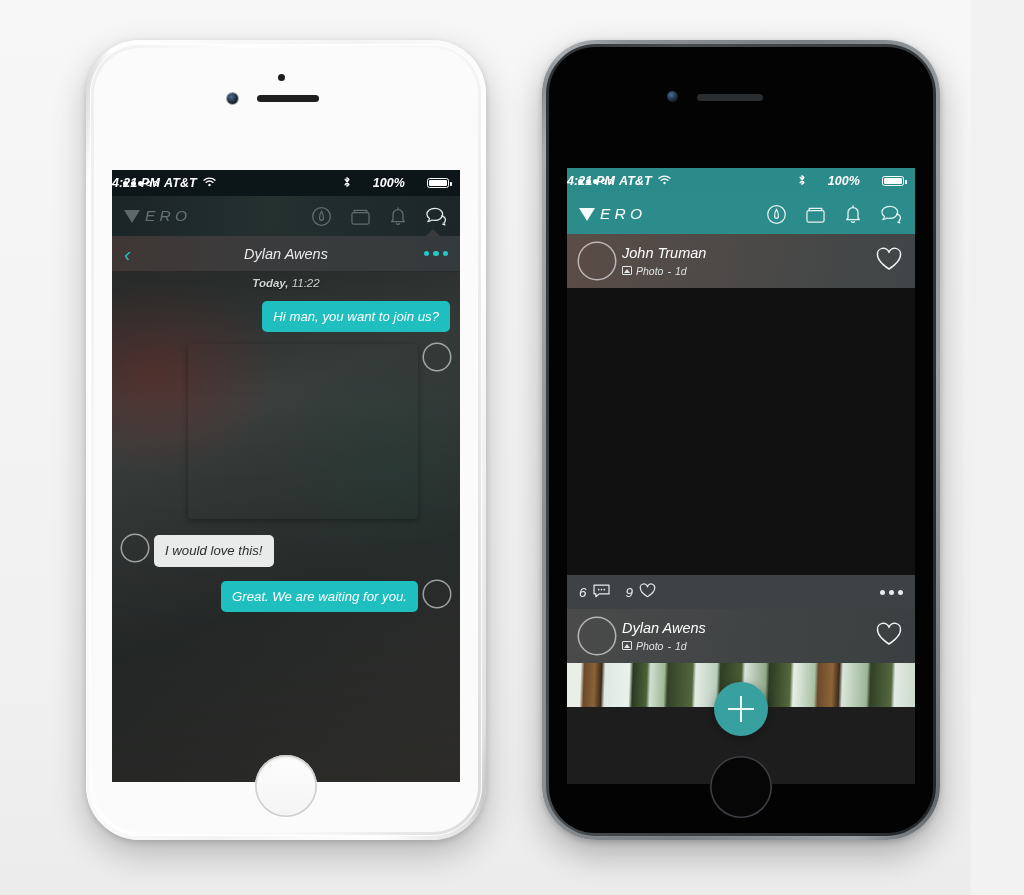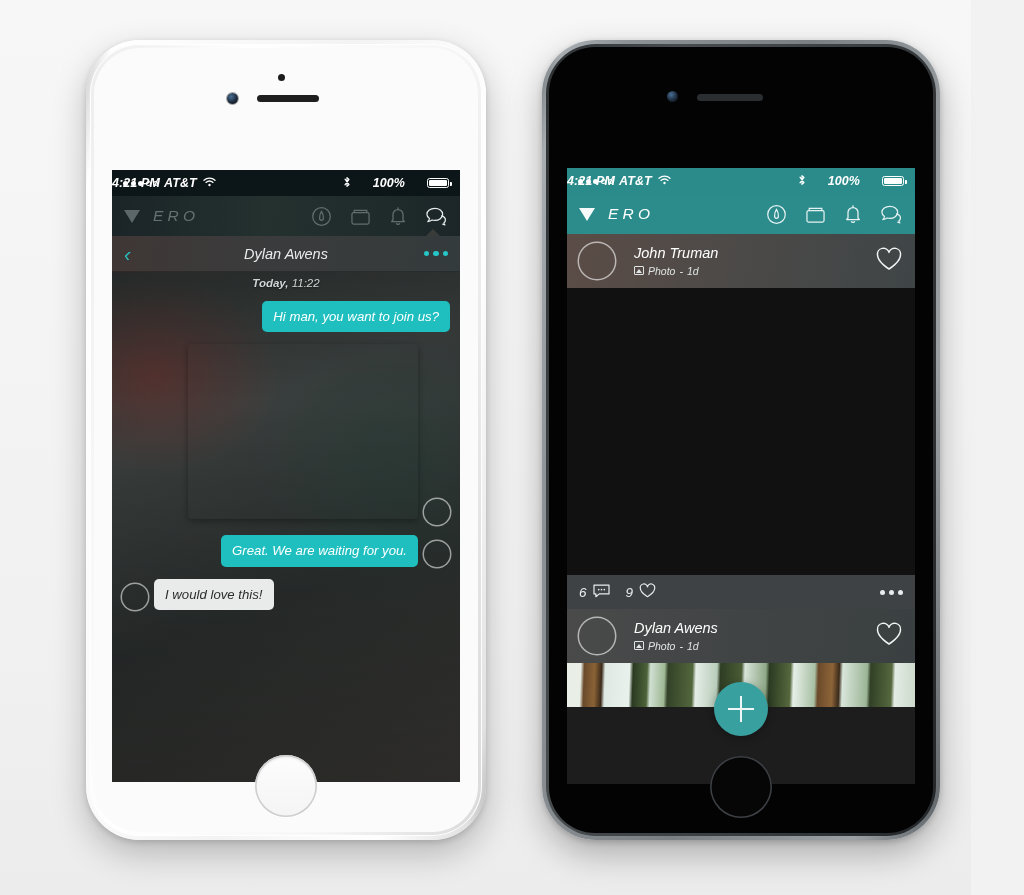--- a/index.html
+++ b/index.html
@@ -85,21 +85,21 @@
   .sb-right{ margin-left:auto; display:flex; align-items:center; gap:22px; z-index:2;}
   .batt{ width:22px; height:10px; border:1.3px solid #fff; border-radius:2.5px;
     position:relative; }
   .batt:after{ content:""; position:absolute; right:-3.5px; top:2.6px;
     width:2px; height:4px; background:#fff; border-radius:0 1px 1px 0; }
   .batt i{ position:absolute; inset:1.3px; background:#fff; border-radius:1px; display:block;}
 
   
   .navbar{ height:40px; display:flex; align-items:center;
     padding:0 12px; position:relative; }
-  .logo{ display:flex; align-items:center; gap:13px; }
+  .logo{ display:flex; align-items:center; gap:5px; }
   .logo .tri{ width:0;height:0; border-left:8px solid transparent;
     border-right:8px solid transparent; border-top:13px solid #ffffff; opacity:.95;}
   .logo .word{ font-size:15.5px; letter-spacing:4.2px; color:#fff;
     font-weight:300; }
   .navicons{ margin-left:auto; display:flex; align-items:center; gap:18px; }
   .navicons svg{ display:block; }
 
   
   #screen-left .statusbar{ background:#0c1517; }
   #screen-left .navbar{
@@ -127,39 +127,39 @@
       radial-gradient(ellipse 180px 140px at 12% 20%, rgba(120,40,35,.45), rgba(120,40,35,0) 70%),
       radial-gradient(ellipse 200px 200px at 80% 38%, rgba(40,62,55,.55), rgba(40,62,55,0) 72%),
       linear-gradient(160deg,#2e3231 0%,#3a3f3e 28%,#2a2e2d 60%,#3c3a37 100%);
   }
   .chat:before{ content:""; position:absolute; inset:0;
     background:linear-gradient(180deg, rgba(0,0,0,.18), rgba(0,0,0,0) 25%, rgba(0,0,0,.25));}
   .chat-inner{ position:relative; padding:0 10px 0; }
   .daystamp{ text-align:center; font-size:11.5px; color:#cfd4d4; margin:5px 0 12px;
      text-shadow:0 1px 2px rgba(0,0,0,.5); }
   .daystamp b{ font-weight:bold; }
-  .row{ display:flex; align-items:flex-end; gap:6px; margin-bottom:11px;margin-top:12px; }
+  .row{ display:flex; gap:6px; margin-bottom:11px;margin-top:12px; }
   .row.out{ justify-content:flex-end; }
   .bubble{ max-width:215px; padding:7px 11px; border-radius:5px;
     font-size:13.2px; line-height:1.32; }
   .bubble.teal{ background:#1fbfc0; color:#fff; }
   .bubble.gray{ background:#e9eaea; color:#2c2c2c; }
   .avatar{ width:26px;height:26px;border-radius:50%; flex:none;
     background-size:cover; background-position:center;
     box-shadow:0 0 0 1.5px rgba(255,255,255,.55); }
   .photomsg{ width:230px; height:175px; border-radius:4px; overflow:hidden;
     box-shadow:0 2px 6px rgba(0,0,0,.35); }
   .photomsg .pic{ width:100%; height:100%; }
 
   
   #screen-right .statusbar{ background:#2b8a8a; }
   #screen-right .navbar{ background:#2c8c8c; }
   #screen-right .navicons svg{ stroke:#e6f2f2; }
 
-  .post-head{ height:54px; display:flex; align-items:center; gap:19px;
+  .post-head{ height:54px; display:flex; align-items:center; gap:7px;
     padding:0 12px;
     background:linear-gradient(100deg,#5b4c46,#4d4a48 45%,#3f4547); }
   .post-head .av{ width:36px;height:36px;border-radius:50%; flex:none;
     background-size:cover; background-position:center;
     box-shadow:0 0 0 1.5px rgba(255,255,255,.6); }
   .ph-text .name{ font-size:14.5px; color:#fff; line-height:1.15; }
   .ph-text .meta{ font-size:10.5px; color:#dfe4e4; display:flex;
     align-items:center; gap:4px; margin-top:3px; }
   .meta .ph-ico{ width:10px;height:9px;border:1.2px solid #dfe4e4;border-radius:1px;
     position:relative; display:inline-block; }
@@ -337,28 +337,28 @@
             <div class="bubble teal">Hi man, you want to join us?</div>
           </div>
 
           <div class="row out" style="margin-bottom:16px;">
             <div class="photomsg">
               <div class="pic pic-bagel"></div>
             </div>
             <div class="avatar av-couple" style="margin-bottom:-6px;"></div>
           </div>
 
+          <div class="row" style="margin-bottom:14px;">
+            <div class="avatar av-man"></div>
+            <div class="bubble gray">I would love this!</div>
+          </div>
+
           <div class="row out">
             <div class="bubble teal">Great. We are waiting for you.</div>
             <div class="avatar av-couple"></div>
-          </div>
-
-          <div class="row" style="margin-bottom:14px;">
-            <div class="avatar av-man"></div>
-            <div class="bubble gray">I would love this!</div>
           </div>
         </div>
       </div>
 
     </div>
     <div class="home"></div>
   </div>
 
   <div class="phone" id="phone-right">
     <div class="bezel"></div>

